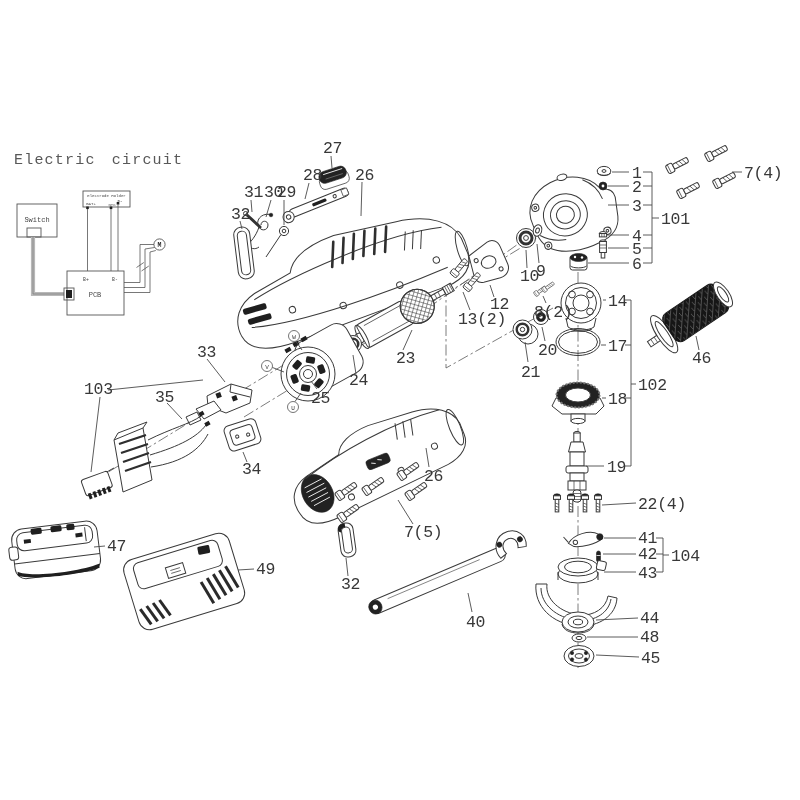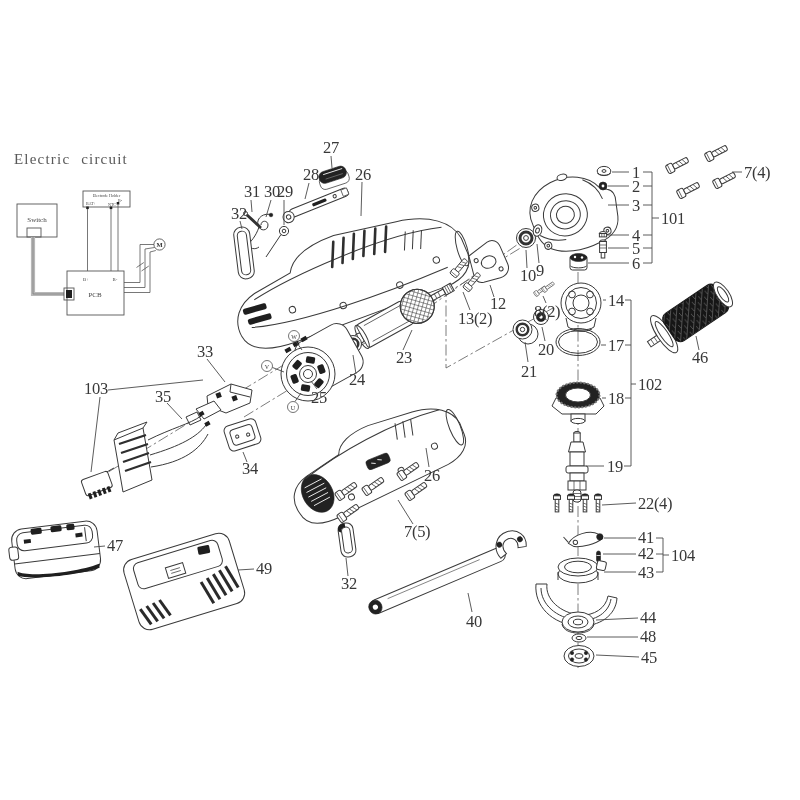--- a/index.html
+++ b/index.html
@@ -1,17 +1,17 @@
 <!DOCTYPE html>
 <html><head>
 <meta charset="utf-8">
 <style>
   html,body{margin:0;padding:0;background:#fff;}
   .stage{position:relative;width:800px;height:800px;background:#ffffff;overflow:hidden;
-         font-family:Liberation Serif, serif;}
+         font-family:Liberation Mono, monospace;}
   svg text{user-select:none;}
   .ol {fill:#ffffff;stroke:#3a3a3a;stroke-width:1;}
   .olt{fill:#ffffff;stroke:#3a3a3a;stroke-width:0.7;}
   .ol2{fill:none;stroke:#3a3a3a;stroke-width:1;}
   .thin{fill:none;stroke:#4a4a4a;stroke-width:0.6;}
   .dk {fill:#1f1f1f;stroke:none;}
   .dkol{fill:#222;stroke:#222;stroke-width:0.6;}
   .thr{stroke:#3a3a3a;stroke-width:0.7;fill:none;}
   .rib{stroke:#2e2e2e;stroke-width:2.6;fill:none;stroke-linecap:round;}
   .ldr{stroke:#4a4a4a;stroke-width:0.9;fill:none;}

